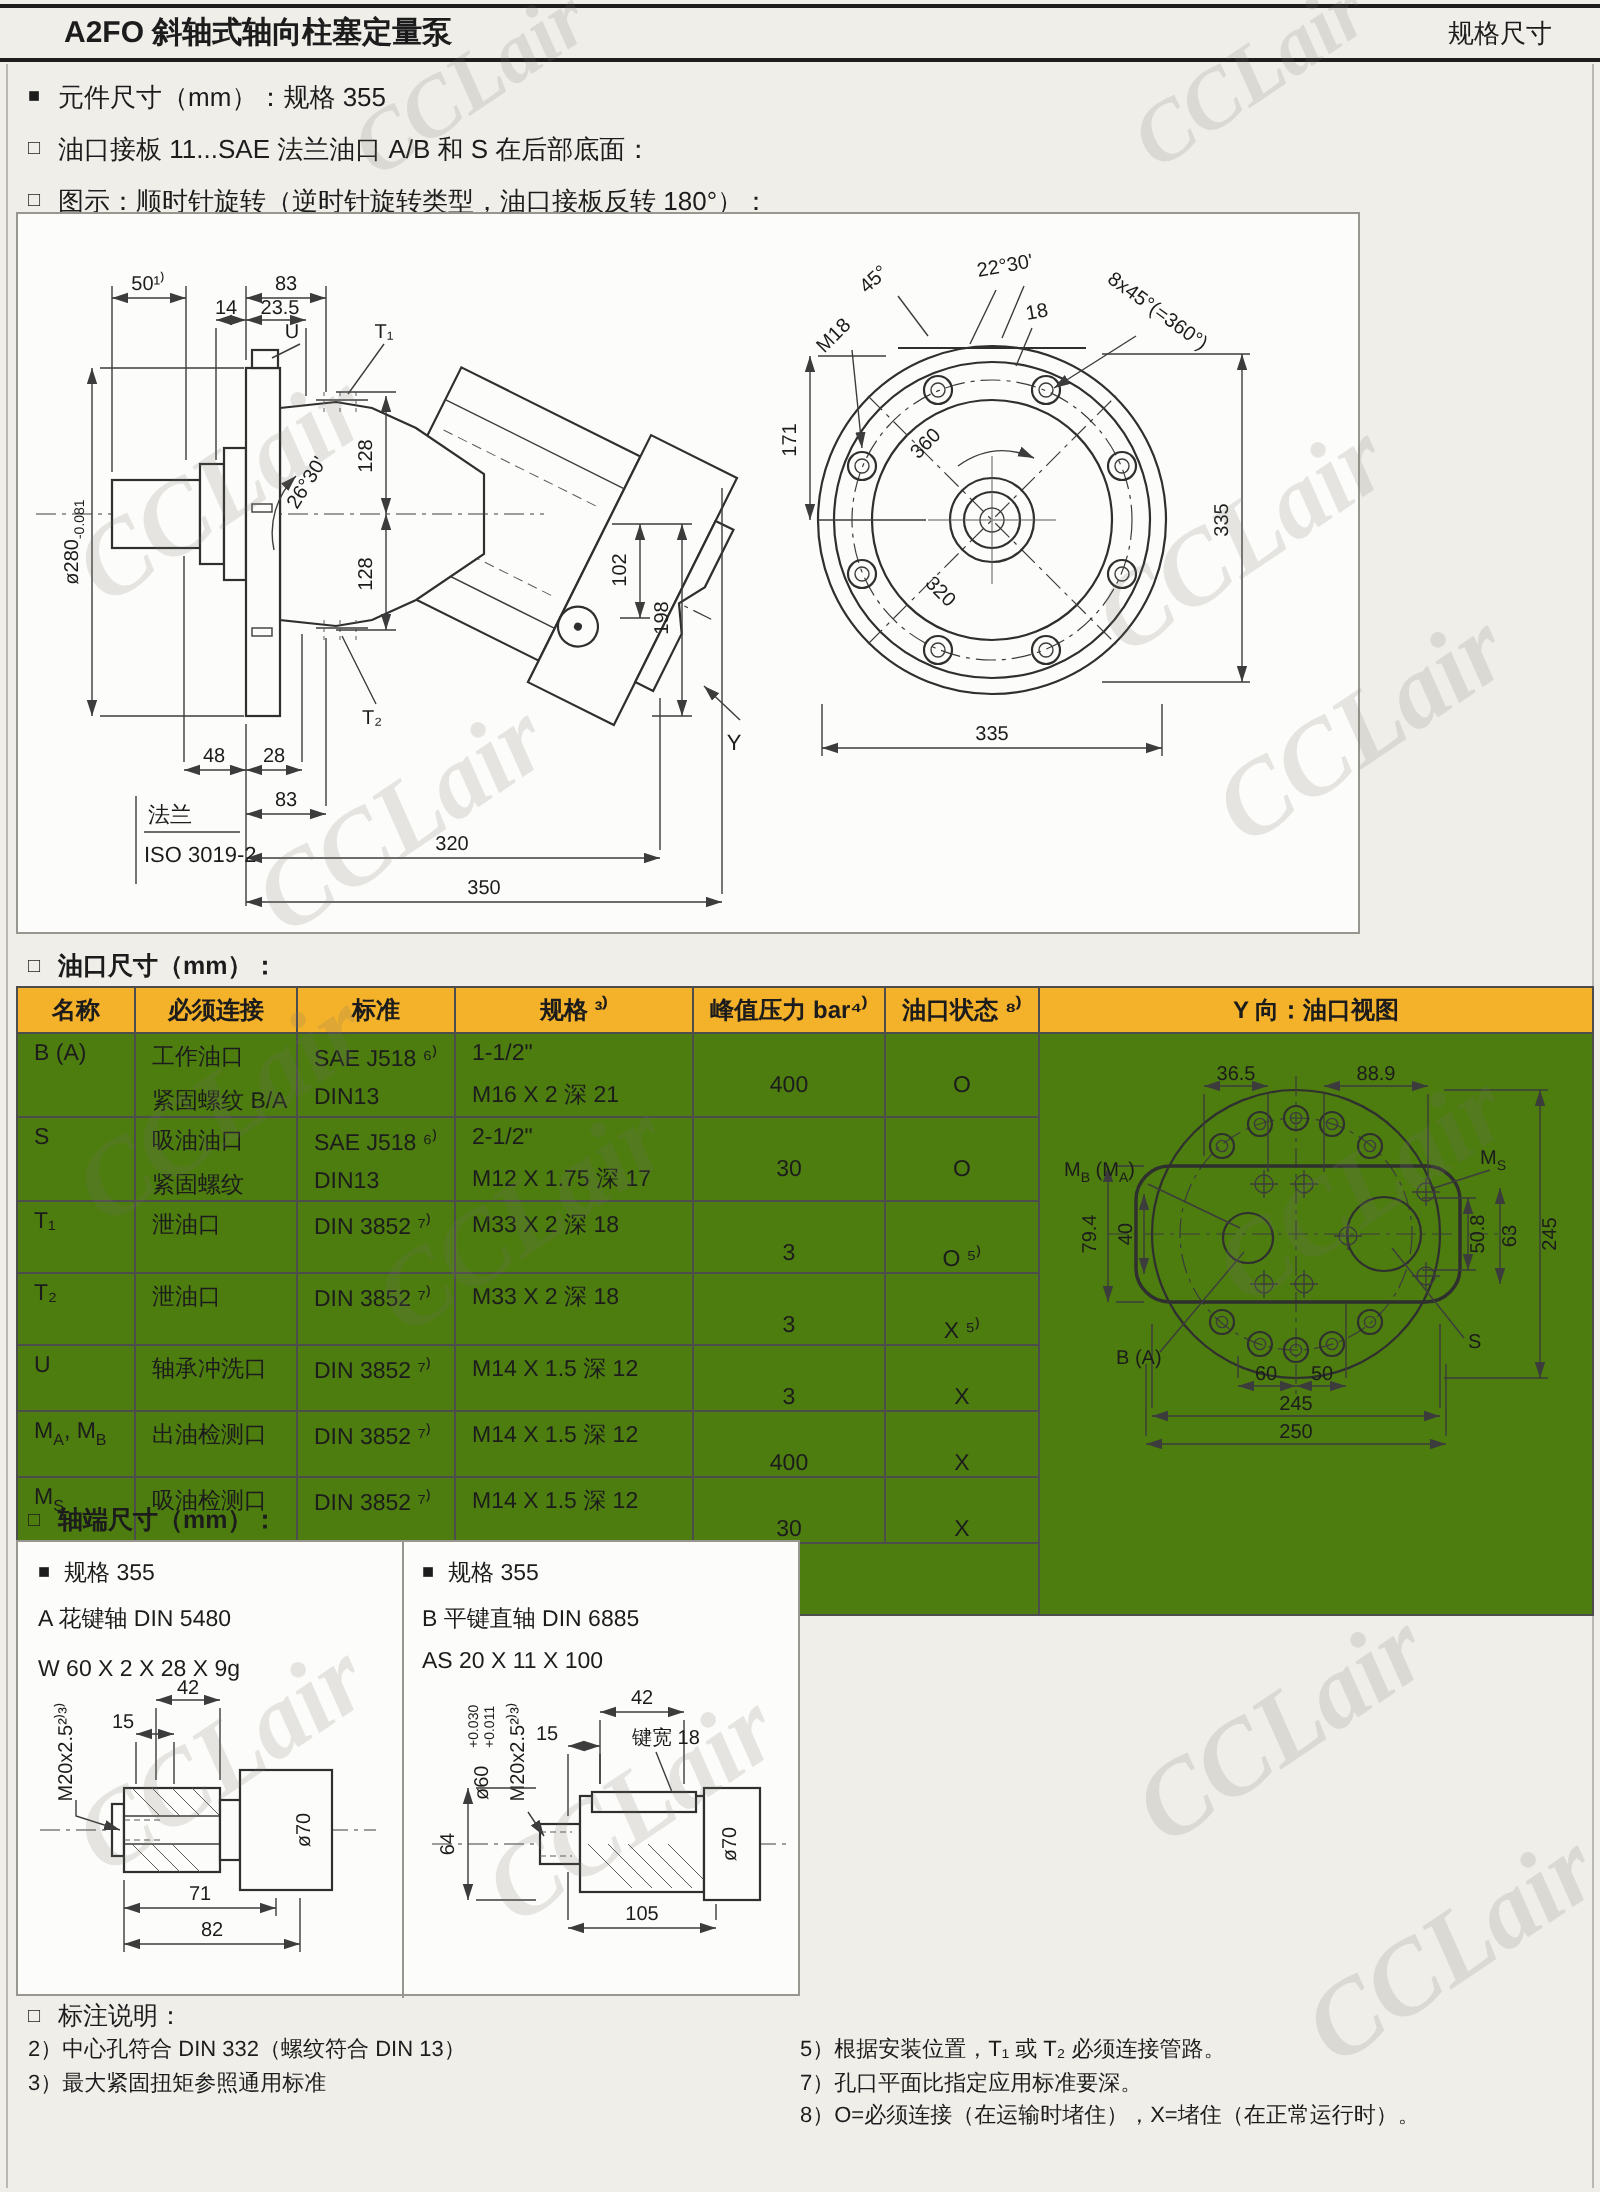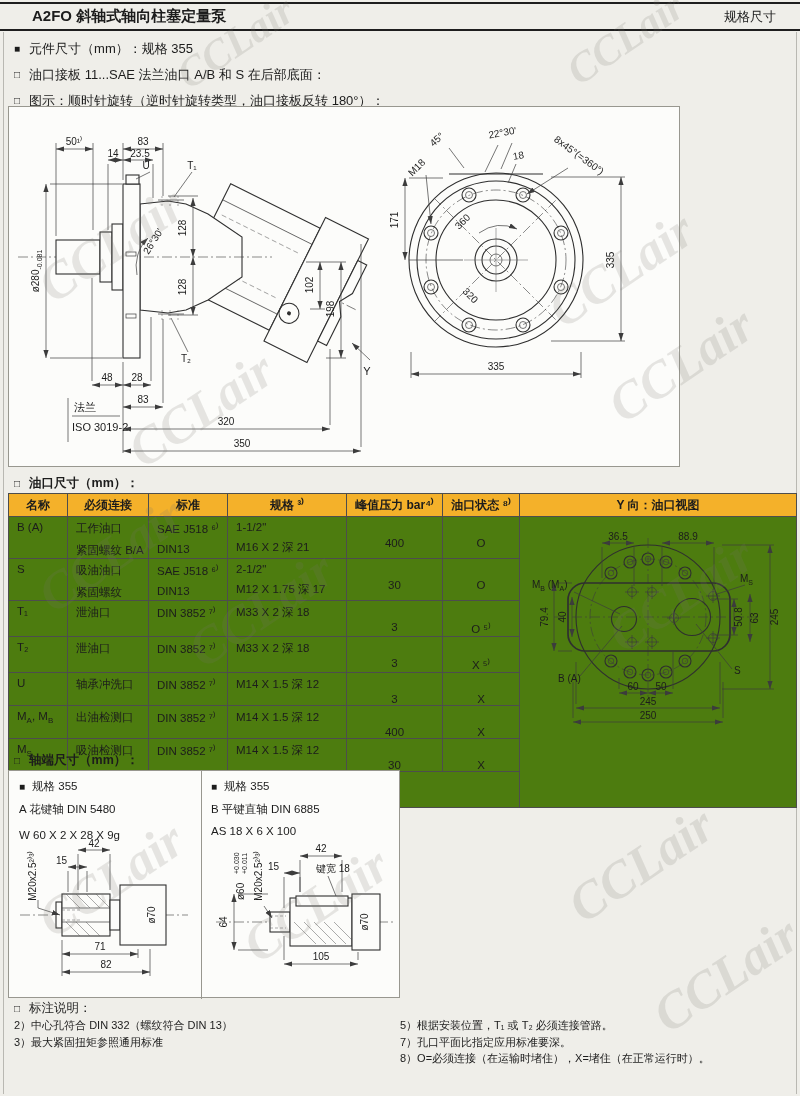--- a/index.html
+++ b/index.html
@@ -483,21 +483,21 @@
       </div>
     <div class="shbox-line" style="margin-top:8px">A 花键轴 DIN 5480</div>
     <div class="shbox-line" style="margin-top:12px">W 60 X 2 X 28 X 9g</div>
   </div>
   <div class="abs" style="left:202px;top:8px">
     <div class="shbox-line">
         <span class="mk">■</span>
         <span>规格 355</span>
       </div>
     <div class="shbox-line" style="margin-top:8px">B 平键直轴 DIN 6885</div>
-    <div class="shbox-line" style="margin-top:8px">AS 18 X 6 X 100</div>
+    <div class="shbox-line" style="margin-top:8px">AS 20 X 11 X 100</div>
   </div>
 </div>
 
 <svg style="left:16px;top:836px" width="180" height="156" viewBox="0 0 180 156">
  <defs>
       <marker id="a4" markerWidth="9" markerHeight="7" refX="8" refY="2.6" orient="auto-start-reverse" markerUnits="userSpaceOnUse">
         <path d="M0,0L8,2.6L0,5.2z" fill="#3c3c3c"></path>
       </marker>
     </defs>
  <g>

